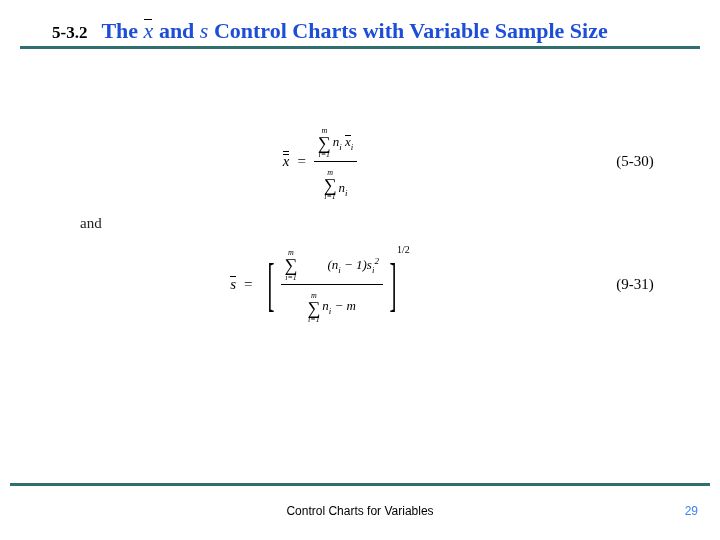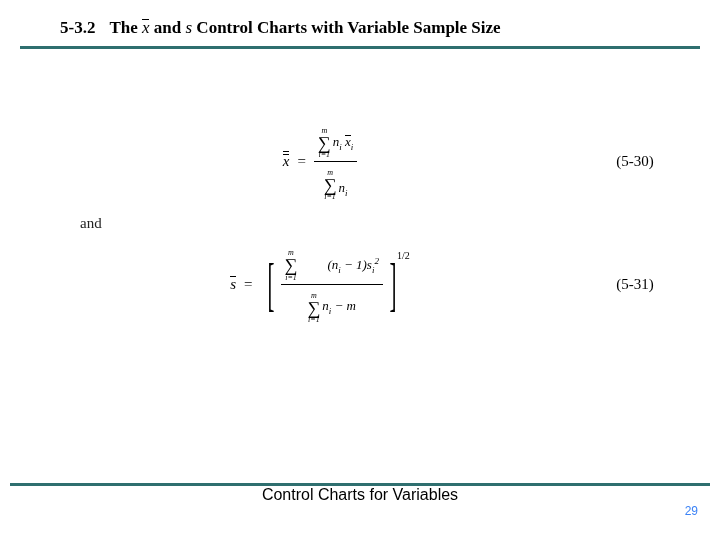--- a/index.html
+++ b/index.html
@@ -17,37 +17,37 @@
     left: 20px;
     right: 20px;
   }
   .section-line {
     border-top: 3px solid #2f6f6f;
     margin-top: 28px;
   }
   .title-row {
     position: absolute;
     top: 0;
-    left: 40px;
+    left: 32px;
     background: #ffffff;
     padding-right: 14px;
     display: flex;
     align-items: baseline;
     gap: 14px;
     z-index: 2;
   }
   .section-number {
     font-weight: bold;
     font-size: 17px;
     color: #000;
   }
   .section-title {
     font-weight: bold;
-    font-size: 17px;
-    color: #000000;
+    font-size: 22px;
+    color: #1d4ed8;
     white-space: nowrap;
   }
   .xbar {
     display: inline-block;
     position: relative;
     font-style: italic;
     font-weight: normal;
   }
   .xbar::before {
     content: "";
@@ -159,38 +159,38 @@
   }
   .bracket {
     font-size: 60px;
     line-height: 0.8;
     font-weight: 100;
     transform: scaleX(0.35);
   }
   .exp-outside {
     font-size: 10px;
     align-self: flex-start;
-    margin-top: 8px;
+    margin-top: 2px;
     margin-left: -6px;
   }
   .footer-line {
     position: absolute;
     bottom: 54px;
     left: 10px;
     right: 10px;
     border-top: 3px solid #2f6f6f;
   }
   .footer {
     position: absolute;
-    bottom: 36px;
+    bottom: 22px;
     left: 0;
     right: 0;
     display: flex;
     justify-content: center;
-    font-size: 16px;
+    font-size: 12px;
     font-family: Arial, sans-serif;
     color: #000;
   }
   .page-num {
     position: absolute;
     bottom: 22px;
     right: 22px;
     font-size: 12px;
     font-family: Arial, sans-serif;
     color: #3b82f6;
@@ -276,20 +276,20 @@
                 </span>
                 <span style="font-style:italic;">n<span class="sub">i</span> − m</span>
               </span>
             </span>
           </span>
           <span class="bracket">]</span>
           <span class="exp-outside">1/2</span>
         </span>
       </div>
     </div>
-    <div class="eq-label">(5-31)</div>
+    <div class="eq-label">(9-31)</div>
   </div>
 
 </div>
 
 <div class="footer-line"></div>
 <div class="footer">Control Charts for Variables</div>
 <div class="page-num">29</div>
 
 </body></html>

